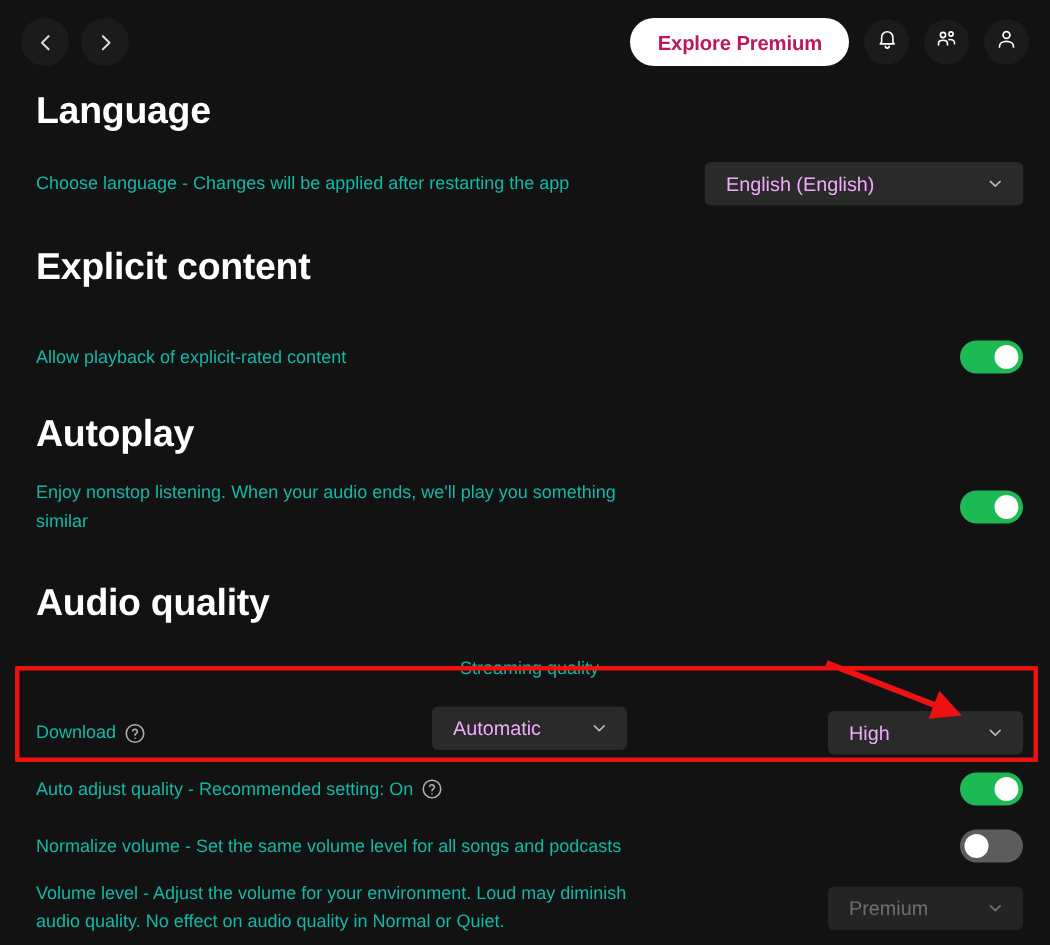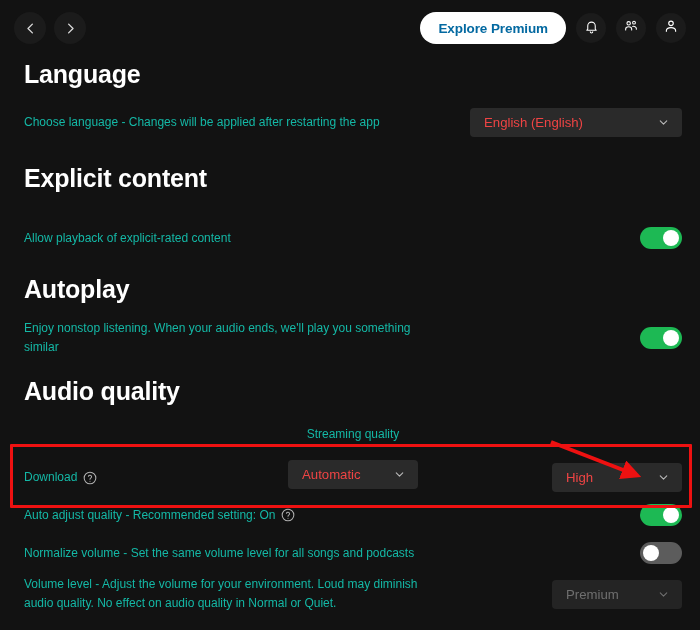--- a/index.html
+++ b/index.html
@@ -38,21 +38,21 @@
   }
   .nav-btn svg { display: block; }
   .topbar-right {
     margin-left: auto;
     display: flex;
     align-items: center;
     gap: 10px;
   }
   .premium-btn {
     background: #ffffff;
-    color: #0369a1;
+    color: #be185d;
     border: none;
     border-radius: 20px;
     height: 32px;
     padding: 0 18px;
     font-size: 13.5px;
     font-weight: 700;
     font-family: "Liberation Sans", sans-serif;
     cursor: pointer;
     letter-spacing: -0.1px;
     white-space: nowrap;
@@ -105,21 +105,21 @@
     cursor: pointer;
   }
 
   
   .select {
     position: relative;
     background: #2a2a2a;
     border: none;
     border-radius: 4px;
     height: 29px;
-    color: #ef4444;
+    color: #f0abfc;
     font-size: 13.2px;
     font-family: "Liberation Sans", sans-serif;
     display: flex;
     align-items: center;
     cursor: pointer;
     flex: 0 0 auto;
   }
   .select .sel-text { flex: 1; }
   .select .chev {
     margin-left: 10px;
@@ -262,21 +262,21 @@
     <div style="margin-top:26px">
       <div class="section-title">Autoplay</div>
       <div class="row" style="margin-top:15px;">
         <div class="row-label two-line">Enjoy nonstop listening. When your audio ends, we'll play you something similar</div>
         <div class="toggle on">
           <span class="knob"></span>
         </div>
       </div>
     </div>
 
-    <div style="margin-top:20px">
+    <div style="margin-top:31px">
       <div class="section-title">Audio quality</div>
 
       <div class="row" style="margin-top:19px; height:29px;flex-direction:column;">
         <div class="row-label">Streaming quality</div>
         <div class="select narrow">
           <span class="sel-text">Automatic</span>
           <span class="chev">
             <svg width="13" height="13" viewBox="0 0 24 24" fill="none" stroke="#b9b9b9" stroke-width="2" stroke-linecap="round" stroke-linejoin="round">
               <polyline points="6 9 12 15 18 9"></polyline>
             </svg>

